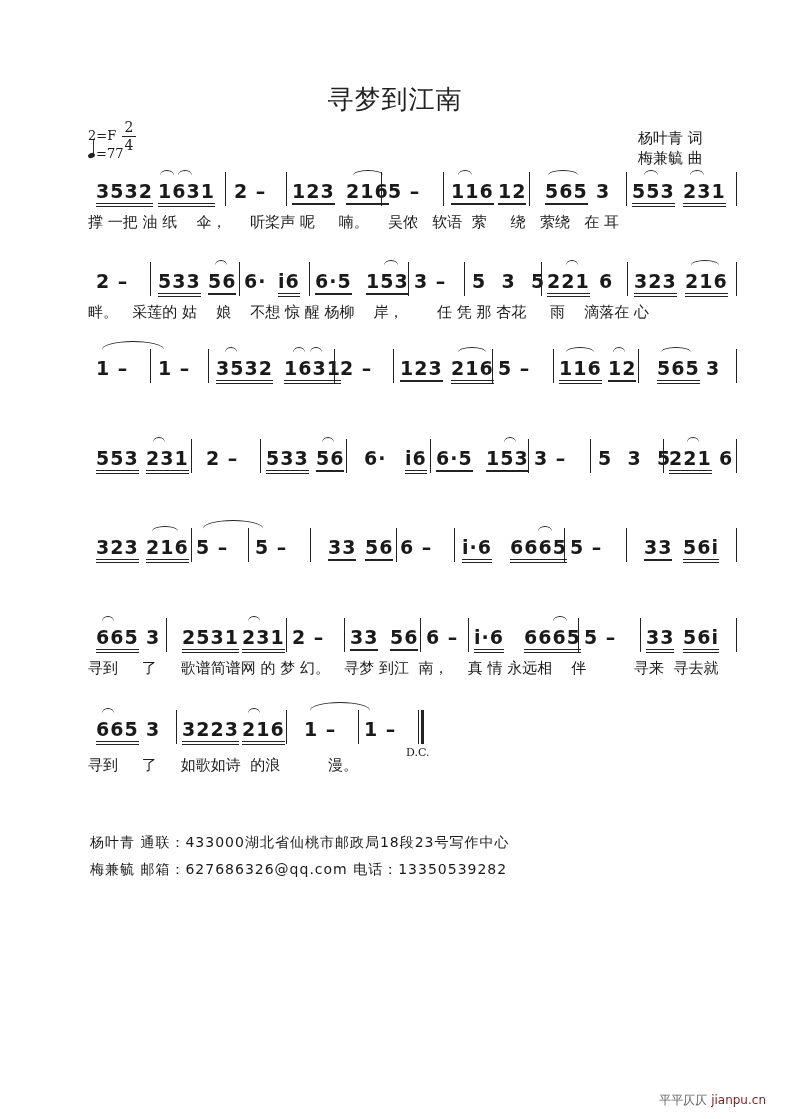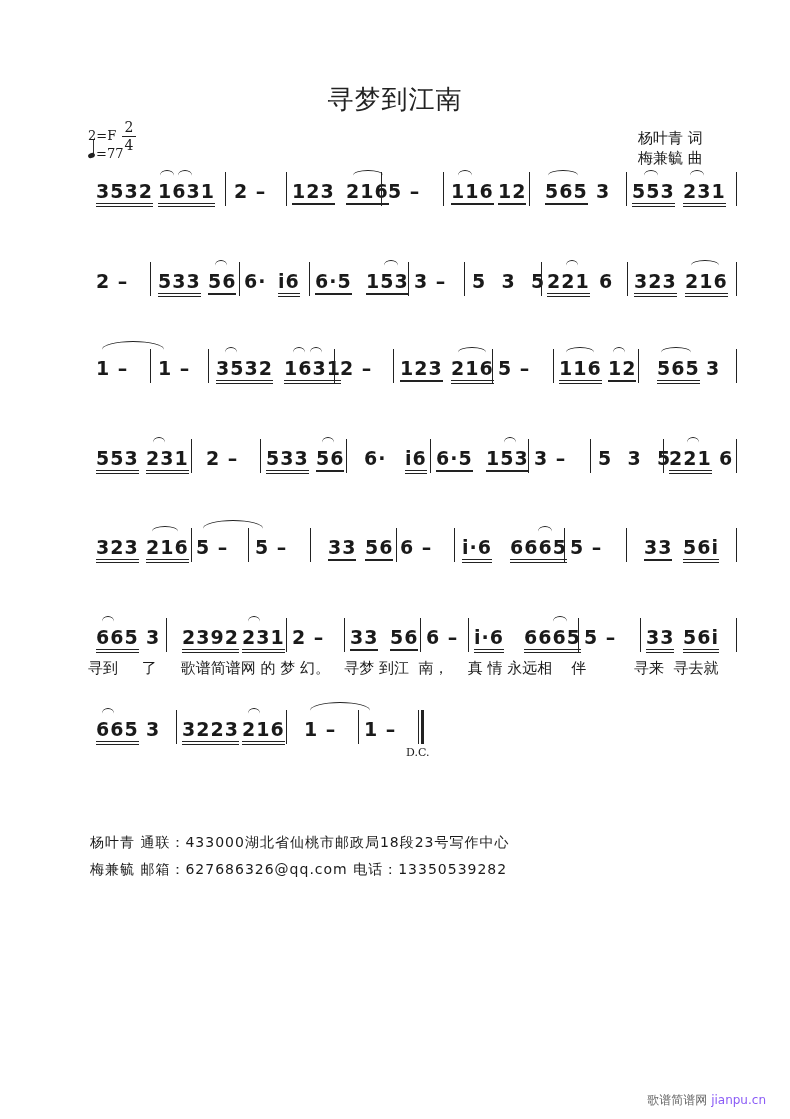--- a/index.html
+++ b/index.html
@@ -17,21 +17,21 @@
     .lyrics { position: absolute; top: 45px; left: 0; width: 100%; font-size: 15px; white-space: pre; }
     .n { position: absolute; top: 12px; font-weight: bold; font-size: 19px; font-family: "DejaVu Sans", sans-serif; letter-spacing: 1px; }
     .u1 { border-bottom: 2px solid #222; padding-bottom: 1px; }
     .u2 { border-bottom: 4px double #222; padding-bottom: 1px; }
     .bl { position: absolute; top: 4px; width: 1px; height: 34px; background: #222; }
     .slur { position: absolute; top: 2px; height: 10px; border-top: 1.5px solid #222; border-radius: 50% 50% 0 0; }
     .dc { position: absolute; font-family: "DejaVu Serif", serif; font-size: 11px; }
     .dbar { position: absolute; width: 2px; height: 34px; background:#222; }
     .footer { position: absolute; left: 90px; font-size: 14px; letter-spacing: 1px; }
     .watermark { position: absolute; right: 24px; bottom: 10px; font-size: 12px; color: #666; }
-    .watermark .site { color: #8b5cf6; }
+    .watermark .site { color: #7f1d1d; }
   </style>
 </head>
 <body>
 
 <div class="title">寻梦到江南</div>
 <div class="key">2=F</div>
 <div class="timesig">
   <span>2</span>
   <span class="bar"></span>
   <span>4</span>
@@ -67,20 +67,21 @@
     <span class="slur" style="left:460px;width:30px"></span>
     <span class="n u1" style="left:457px">565</span>
     <span class="n" style="left:508px">3</span>
     <span class="bl" style="left:538px"></span>
     <span class="slur" style="left:556px;width:14px"></span>
     <span class="n u2" style="left:544px">553</span>
     <span class="slur" style="left:602px;width:14px"></span>
     <span class="n u2" style="left:595px">231</span>
     <span class="bl" style="left:648px"></span>
   </div>
+  <div class="lyrics">撑 一把 油 纸    伞，     听桨声 呢     喃。    吴侬   软语  萦     绕   萦绕   在 耳</div>
 </div>
 
 <div class="row" style="top:258px">
   <div class="notes">
     <span class="n" style="left:8px">2 –</span>
     <span class="bl" style="left:62px"></span>
     <span class="n u2" style="left:70px">533</span>
     <span class="slur" style="left:127px;width:12px"></span>
     <span class="n u1" style="left:120px">56</span>
     <span class="bl" style="left:151px"></span>
@@ -97,20 +98,21 @@
     <span class="bl" style="left:453px"></span>
     <span class="slur" style="left:478px;width:12px"></span>
     <span class="n u2" style="left:459px">221</span>
     <span class="n" style="left:511px">6</span>
     <span class="bl" style="left:539px"></span>
     <span class="n u2" style="left:546px">323</span>
     <span class="slur" style="left:603px;width:28px"></span>
     <span class="n u2" style="left:597px">216</span>
     <span class="bl" style="left:648px"></span>
   </div>
+  <div class="lyrics">畔。   采莲的 姑    娘    不想 惊 醒 杨柳    岸，       任 凭 那 杏花     雨    滴落在 心</div>
 </div>
 
 <div class="row" style="top:345px">
   <div class="notes">
     <span class="slur" style="left:14px;width:62px;top:-4px;height:16px"></span>
     <span class="n" style="left:8px">1 –</span>
     <span class="bl" style="left:62px"></span>
     <span class="n" style="left:70px">1 –</span>
     <span class="bl" style="left:120px"></span>
     <span class="slur" style="left:137px;width:12px"></span>
@@ -196,21 +198,21 @@
     <span class="bl" style="left:648px"></span>
   </div>
 </div>
 
 <div class="row" style="top:614px">
   <div class="notes">
     <span class="slur" style="left:14px;width:12px"></span>
     <span class="n u2" style="left:8px">665</span>
     <span class="n" style="left:58px">3</span>
     <span class="bl" style="left:78px"></span>
-    <span class="n u2" style="left:94px">2392</span>
+    <span class="n u2" style="left:94px">2531</span>
     <span class="slur" style="left:160px;width:12px"></span>
     <span class="n u2" style="left:154px">231</span>
     <span class="bl" style="left:198px"></span>
     <span class="n" style="left:204px">2 –</span>
     <span class="bl" style="left:256px"></span>
     <span class="n u1" style="left:262px">33</span>
     <span class="n u1" style="left:302px">56</span>
     <span class="bl" style="left:332px"></span>
     <span class="n" style="left:338px">6 –</span>
     <span class="bl" style="left:380px"></span>
@@ -238,21 +240,22 @@
     <span class="n u2" style="left:154px">216</span>
     <span class="bl" style="left:198px"></span>
     <span class="slur" style="left:222px;width:60px;top:-4px;height:16px"></span>
     <span class="n" style="left:216px">1 –</span>
     <span class="bl" style="left:270px"></span>
     <span class="n" style="left:276px">1 –</span>
     <span class="dbar" style="left:330px;top:4px;width:1px"></span>
     <span class="dbar" style="left:333px;top:4px;width:3px"></span>
     <span class="dc" style="left:318px;top:40px">D.C.</span>
   </div>
+  <div class="lyrics" style="top:50px">寻到     了     如歌如诗  的浪          漫。</div>
 </div>
 
 <div class="footer" style="top:834px">杨叶青 通联：433000湖北省仙桃市邮政局18段23号写作中心</div>
 <div class="footer" style="top:861px">梅兼毓 邮箱：627686326@qq.com    电话：13350539282</div>
 
 <div class="watermark">
-  <span>歌谱简谱网</span>
+  <span>平平仄仄</span>
   <span class="site">jianpu.cn</span>
 </div>
 
 </body></html>

